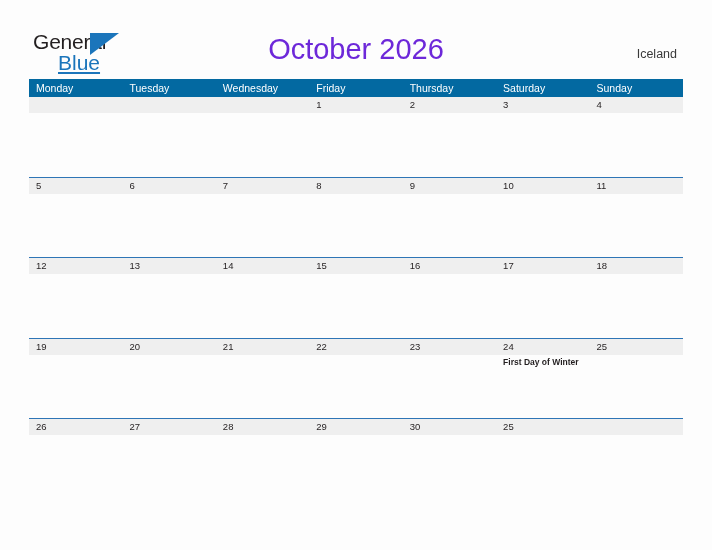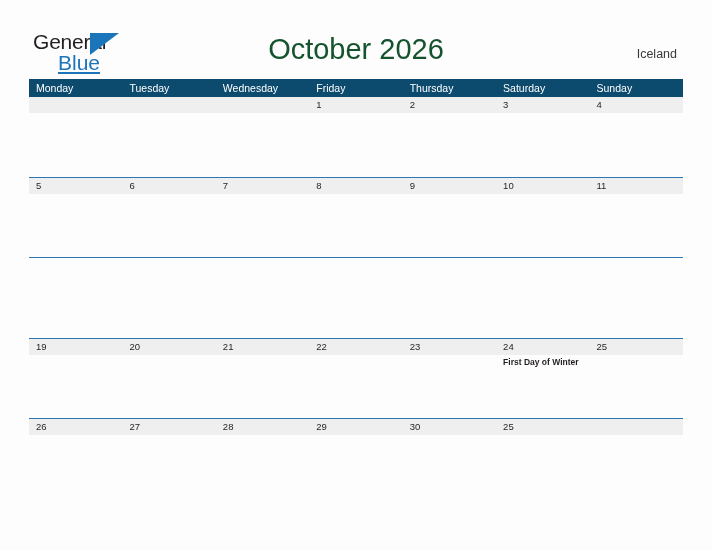--- a/index.html
+++ b/index.html
@@ -58,21 +58,21 @@
     text-decoration: underline;
   }
 
   .calendar-title {
     position: absolute;
     left: 0;
     right: 0;
     top: 33px;
     text-align: center;
     font-size: 29px;
-    color: #14532d;
+    color: #6d28d9;
     font-weight: normal;
     letter-spacing: 0px;
   }
 
   .region-label {
     position: absolute;
     right: 35px;
     top: 47px;
     font-size: 12.5px;
     color: #3a3a3a;
@@ -81,21 +81,21 @@
   
   .calendar {
     position: absolute;
     left: 29px;
     top: 79px;
     width: 654px;
   }
 
   .weekday-row {
     display: flex;
-    background: #0c4a6e;
+    background: #0369a1;
     height: 18px;
   }
   .weekday-cell {
     flex: 1 1 0;
     color: #ffffff;
     font-size: 10.5px;
     line-height: 18px;
     padding-left: 7px;
     box-sizing: border-box;
     white-space: nowrap;
@@ -207,20 +207,29 @@
           <div class="event-cell"></div>
           <div class="event-cell"></div>
           <div class="event-cell"></div>
           <div class="event-cell"></div>
           <div class="event-cell"></div>
           <div class="event-cell"></div>
           <div class="event-cell"></div>
         </div>
       </div>
       <div class="week-row">
+        <div class="date-band">
+          <div class="date-cell">12</div>
+          <div class="date-cell">13</div>
+          <div class="date-cell">14</div>
+          <div class="date-cell">15</div>
+          <div class="date-cell">16</div>
+          <div class="date-cell">17</div>
+          <div class="date-cell">18</div>
+        </div>
         <div class="event-band">
           <div class="event-cell"></div>
           <div class="event-cell"></div>
           <div class="event-cell"></div>
           <div class="event-cell"></div>
           <div class="event-cell"></div>
           <div class="event-cell"></div>
           <div class="event-cell"></div>
         </div>
       </div>

